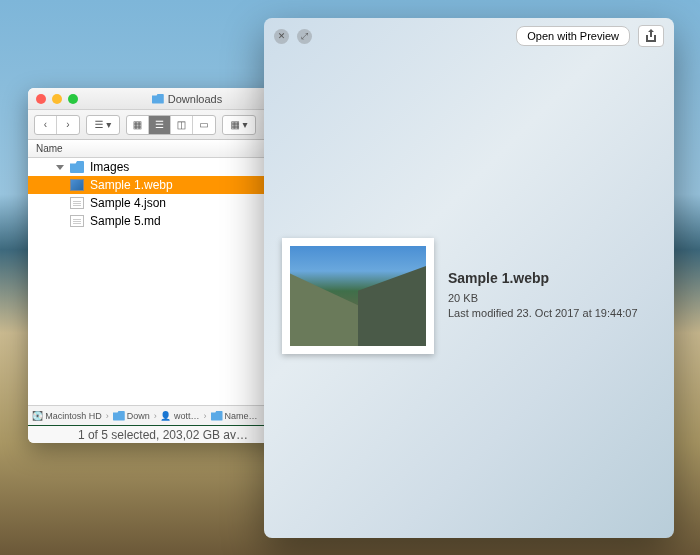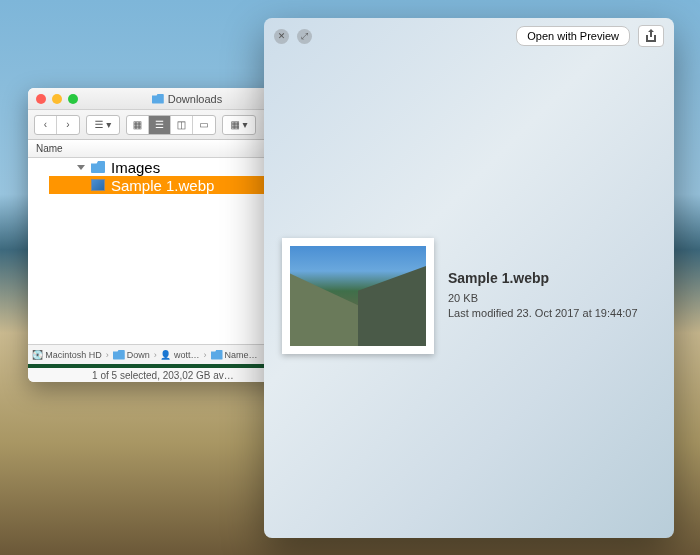--- a/index.html
+++ b/index.html
@@ -1,50 +1,50 @@
 <!DOCTYPE html>
 <html><head>
   <meta charset="utf-8">
   <style>
     * { box-sizing: border-box; margin: 0; padding: 0; font-family: -apple-system, "Helvetica Neue", Arial, sans-serif; }
     body { width: 700px; height: 555px; overflow: hidden; position: relative; background: linear-gradient(to bottom, #7eb6d9 0%, #98c4de 35%, #3e6a7e 45%, #c9b98f 60%, #a89663 80%, #6b5838 100%); }
     
     
-    .finder { position: absolute; left: 28px; top: 88px; width: 270px; height: 294px; background: #fff; border-radius: 6px; box-shadow: 0 8px 25px rgba(0,0,0,.35); display: flex; flex-direction: column; overflow: hidden; }
+    .finder { position: absolute; left: 28px; top: 88px; width: 270px; height: 355px; background: #fff; border-radius: 6px; box-shadow: 0 8px 25px rgba(0,0,0,.35); display: flex; flex-direction: column; overflow: hidden; }
     .finder-title { height: 22px; background: linear-gradient(#f6f6f6,#e8e8e8); border-bottom: 1px solid #d0d0d0; display: flex; align-items: center; padding: 0 8px; gap: 6px; }
     .traffic { display: flex; gap: 6px; }
     .dot { width: 10px; height: 10px; border-radius: 50%; }
     .dot.red { background: #ff5f57; } .dot.yellow { background: #febc2e; } .dot.green { background: #28c840; }
     .finder-title-label { flex: 1; text-align: center; font-size: 11px; color: #4a4a4a; display: flex; justify-content: center; align-items: center; gap: 4px; }
     .fld-icon { width: 12px; height: 10px; background: #5aa9e6; border-radius: 1px; clip-path: polygon(0 20%, 40% 20%, 50% 0, 100% 0, 100% 100%, 0 100%); }
     
     .toolbar { height: 30px; background: linear-gradient(#f6f6f6,#ececec); border-bottom: 1px solid #c8c8c8; display: flex; align-items: center; padding: 0 6px; gap: 6px; }
     .tb-group { display: flex; border: 1px solid #c0c0c0; border-radius: 3px; background: #fff; height: 20px; }
     .tb-btn { width: 22px; display: flex; align-items: center; justify-content: center; border-right: 1px solid #d0d0d0; font-size: 10px; color: #555; cursor: default; }
     .tb-btn:last-child { border-right: none; }
     .tb-btn.active { background: #7a7a7a; color: #fff; }
     
     .col-header { height: 18px; background: linear-gradient(#fff,#f1f1f1); border-bottom: 1px solid #d0d0d0; font-size: 10px; color: #444; padding: 0 8px; display: flex; align-items: center; }
     
-    .file-list { flex: 1; overflow: auto; font-size: 15px; margin-left: 21px; }
+    .file-list { flex: 1; overflow: auto; font-size: 12px; }
     .file-row { height: 18px; display: flex; align-items: center; padding: 0 8px; gap: 6px; cursor: default; }
     .file-row.selected { background: #ff9500; color: #fff; }
     .file-row .indent { width: 14px; }
     .file-row .indent2 { width: 28px; }
     .disclosure { width: 0; height: 0; border-left: 4px solid transparent; border-right: 4px solid transparent; border-top: 5px solid #7a7a7a; }
     .f-ico { width: 14px; height: 12px; flex-shrink: 0; }
     .f-ico.folder { background: #5aa9e6; border-radius: 1px; clip-path: polygon(0 20%, 40% 20%, 50% 0, 100% 0, 100% 100%, 0 100%); }
     .f-ico.img { background: linear-gradient(135deg,#4a8fd4,#2a6aa8); border: 1px solid #888; }
     .f-ico.doc { background: #fff; border: 1px solid #bbb; position: relative; }
     .f-ico.doc::after { content:""; position:absolute; left:2px; right:2px; top:3px; height:1px; background:#ccc; box-shadow: 0 2px 0 #ccc, 0 4px 0 #ccc; }
     
     .path-bar { height: 20px; border-top: 1px solid #d0d0d0; background: #f4f4f4; display: flex; align-items: center; font-size: 9px; color: #555; padding: 0 4px; gap: 2px; overflow: hidden; white-space: nowrap; }
     .path-seg { display: flex; align-items: center; gap: 2px; }
     .path-sep { color: #999; margin: 0 2px; }
-    .status-bar { height: 18px; border-top: 4px solid #14532d; background: #f8f8f8; font-size: 10px; color: #555; display: flex; align-items: center; justify-content: center; }
+    .status-bar { height: 18px; border-top: 1px solid #14532d; background: #f8f8f8; font-size: 12px; color: #555; display: flex; align-items: center; justify-content: center; }
     
     
     .ql { position: absolute; left: 264px; top: 18px; width: 410px; height: 520px; border-radius: 8px; box-shadow: 0 15px 40px rgba(0,0,0,.4); overflow: hidden; background: linear-gradient(135deg, #cdddea 0%, #e4ecf1 40%, #d0dde7 70%, #b8cdd9 100%); display: flex; flex-direction: column; }
     .ql-top { height: 36px; display: flex; align-items: center; padding: 0 10px; gap: 8px; }
     .ql-close, .ql-fs { width: 15px; height: 15px; border-radius: 50%; background: rgba(120,120,120,.35); display:flex; align-items:center; justify-content:center; font-size:9px; color:#555; cursor:default;}
     .ql-spacer { flex: 1; }
     .ql-open { background: #fff; border: 1px solid #c5c5c5; border-radius: 8px; padding: 3px 10px; font-size: 11px; cursor: default; }
     .ql-share { width: 26px; height: 22px; background: #fff; border: 1px solid #c5c5c5; border-radius: 4px; display:flex; align-items:center; justify-content:center; cursor:default;}
     .ql-share svg { width: 12px; height: 14px; }
     
@@ -98,20 +98,30 @@
       <span class="indent"></span>
       <span class="disclosure"></span>
       <span class="f-ico folder"></span>
       <span>Images</span>
     </div>
     <div class="file-row selected">
       <span class="indent2"></span>
       <span class="f-ico img"></span>
       <span>Sample 1.webp</span>
     </div>
+    <div class="file-row">
+      <span class="indent2"></span>
+      <span class="f-ico doc"></span>
+      <span>Sample 4.json</span>
+    </div>
+    <div class="file-row">
+      <span class="indent2"></span>
+      <span class="f-ico doc"></span>
+      <span>Sample 5.md</span>
+    </div>
   </div>
   <div class="path-bar">
     <span class="path-seg">💽 <span>Macintosh HD</span></span>
     <span class="path-sep">›</span>
     <span class="path-seg">
         <span class="fld-icon"></span> 
         <span>Down</span>
       </span>
     <span class="path-sep">›</span>
     <span class="path-seg">👤 <span>wott…</span></span>

